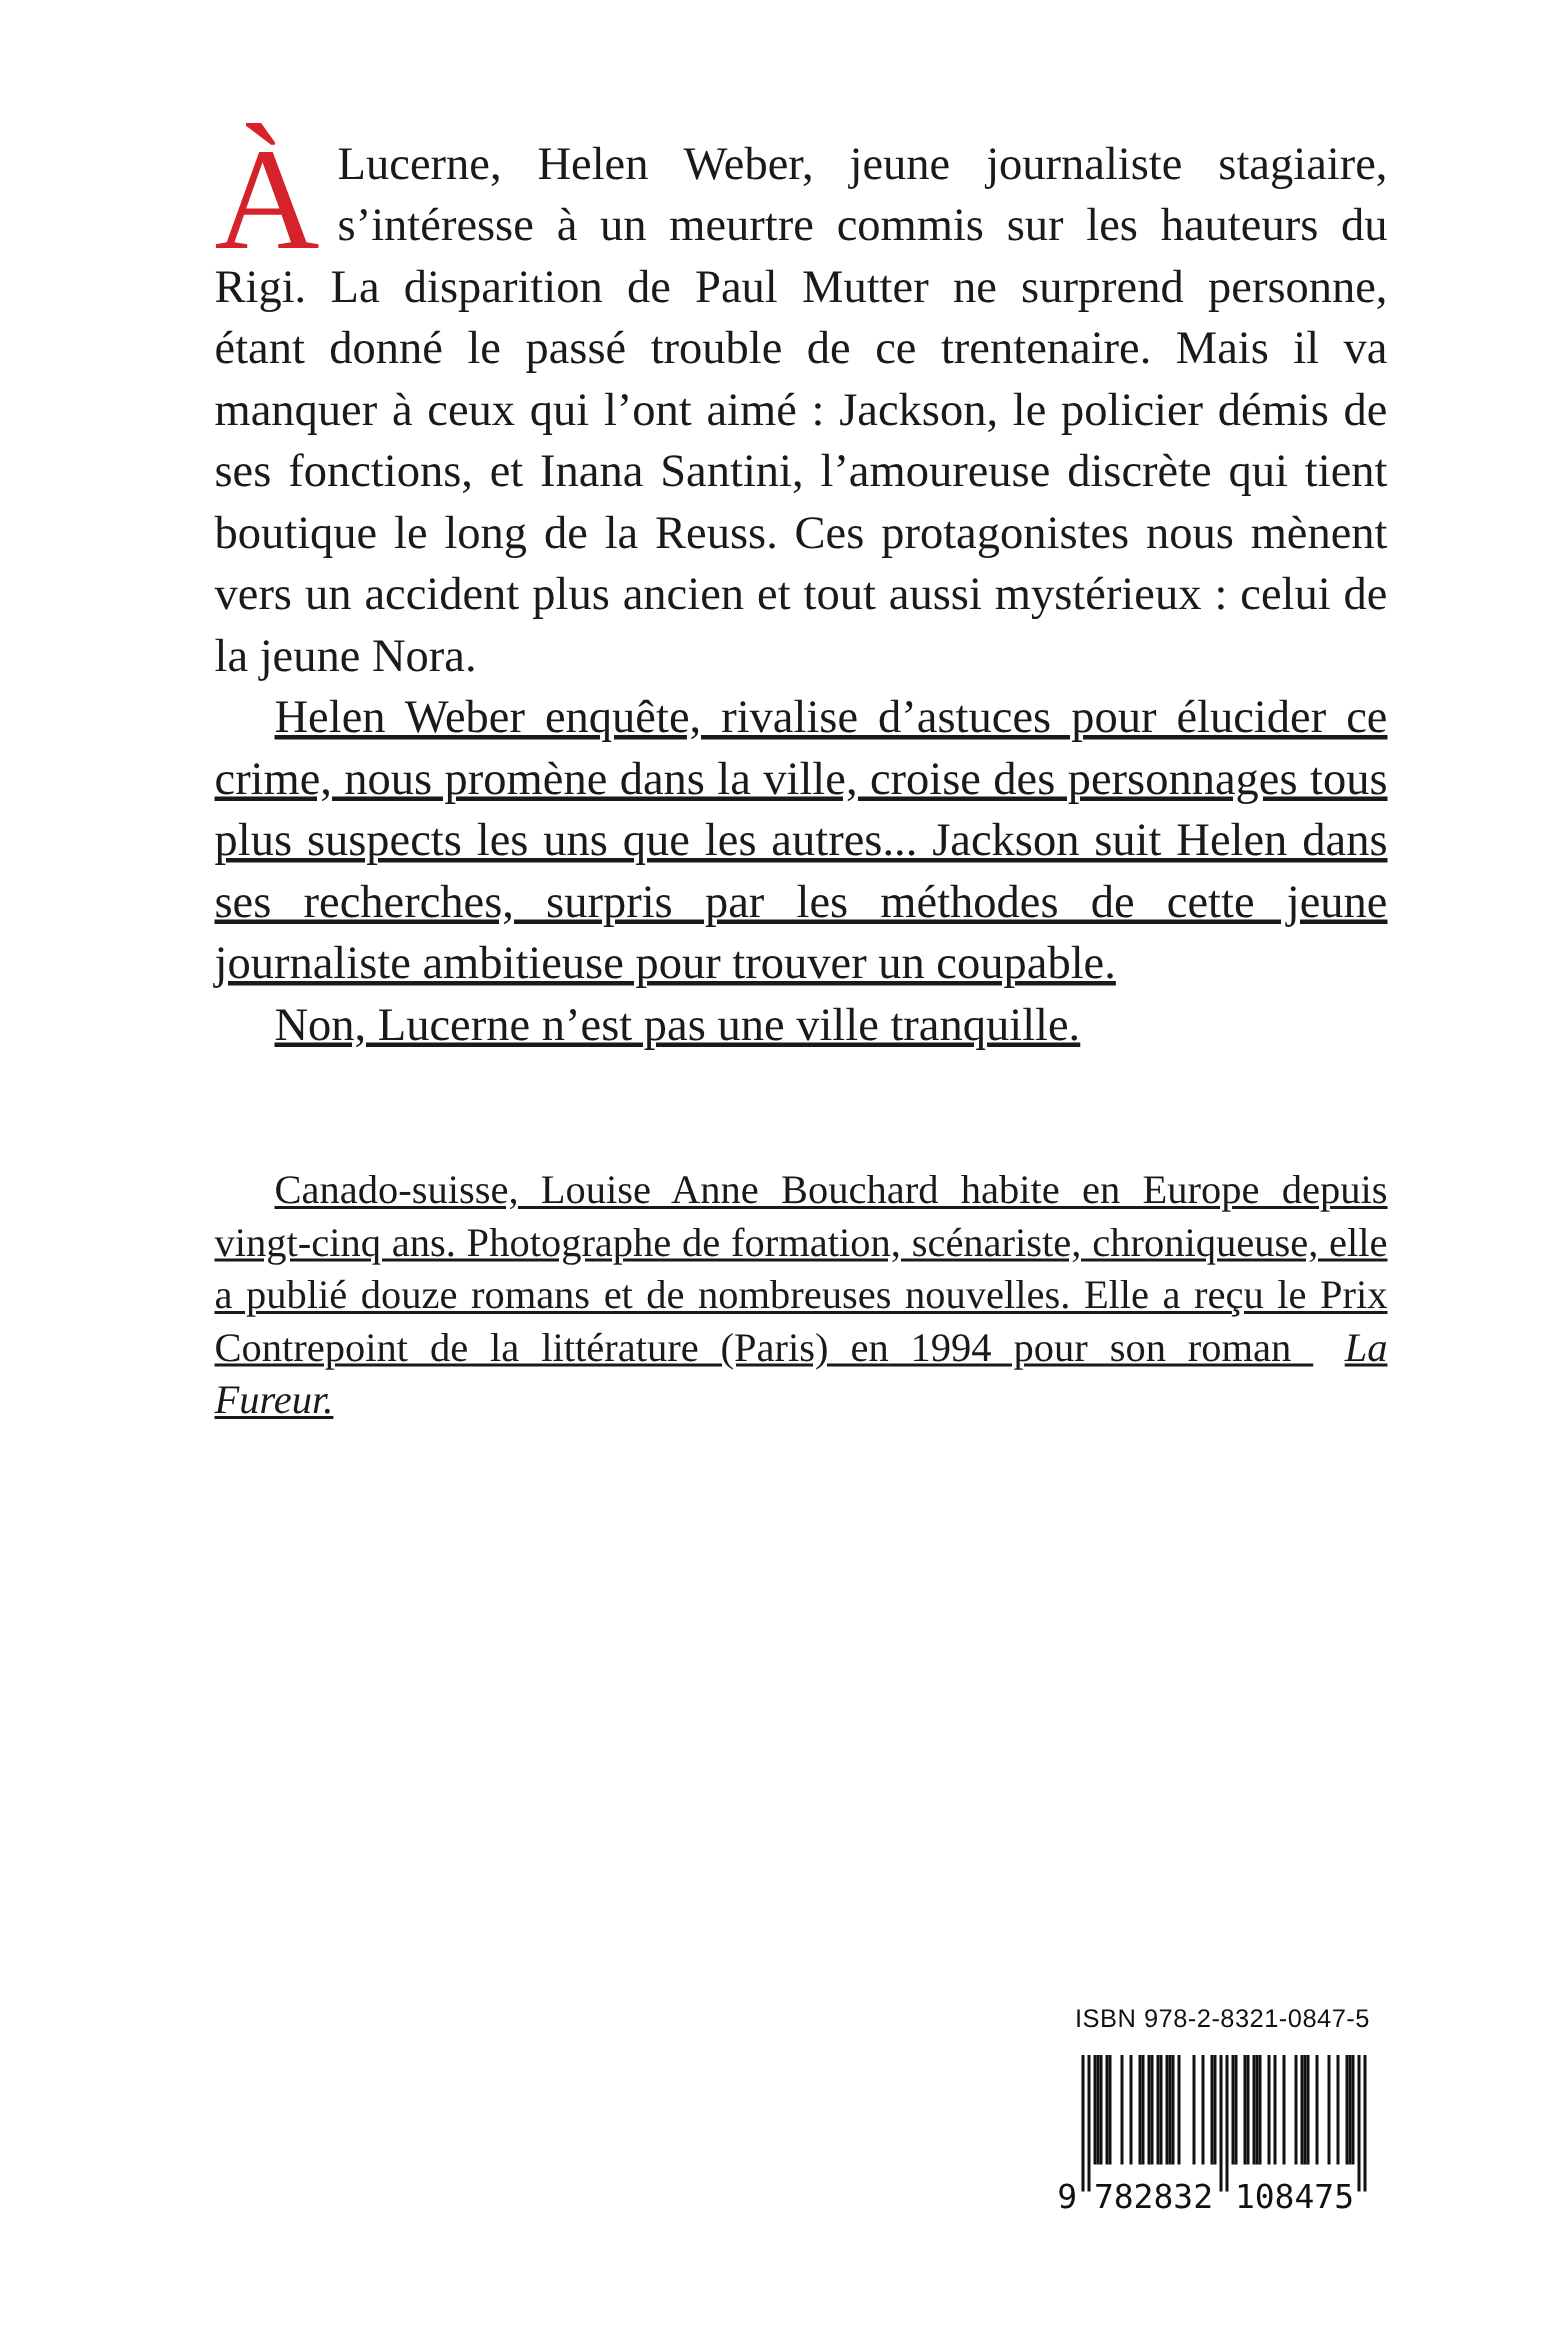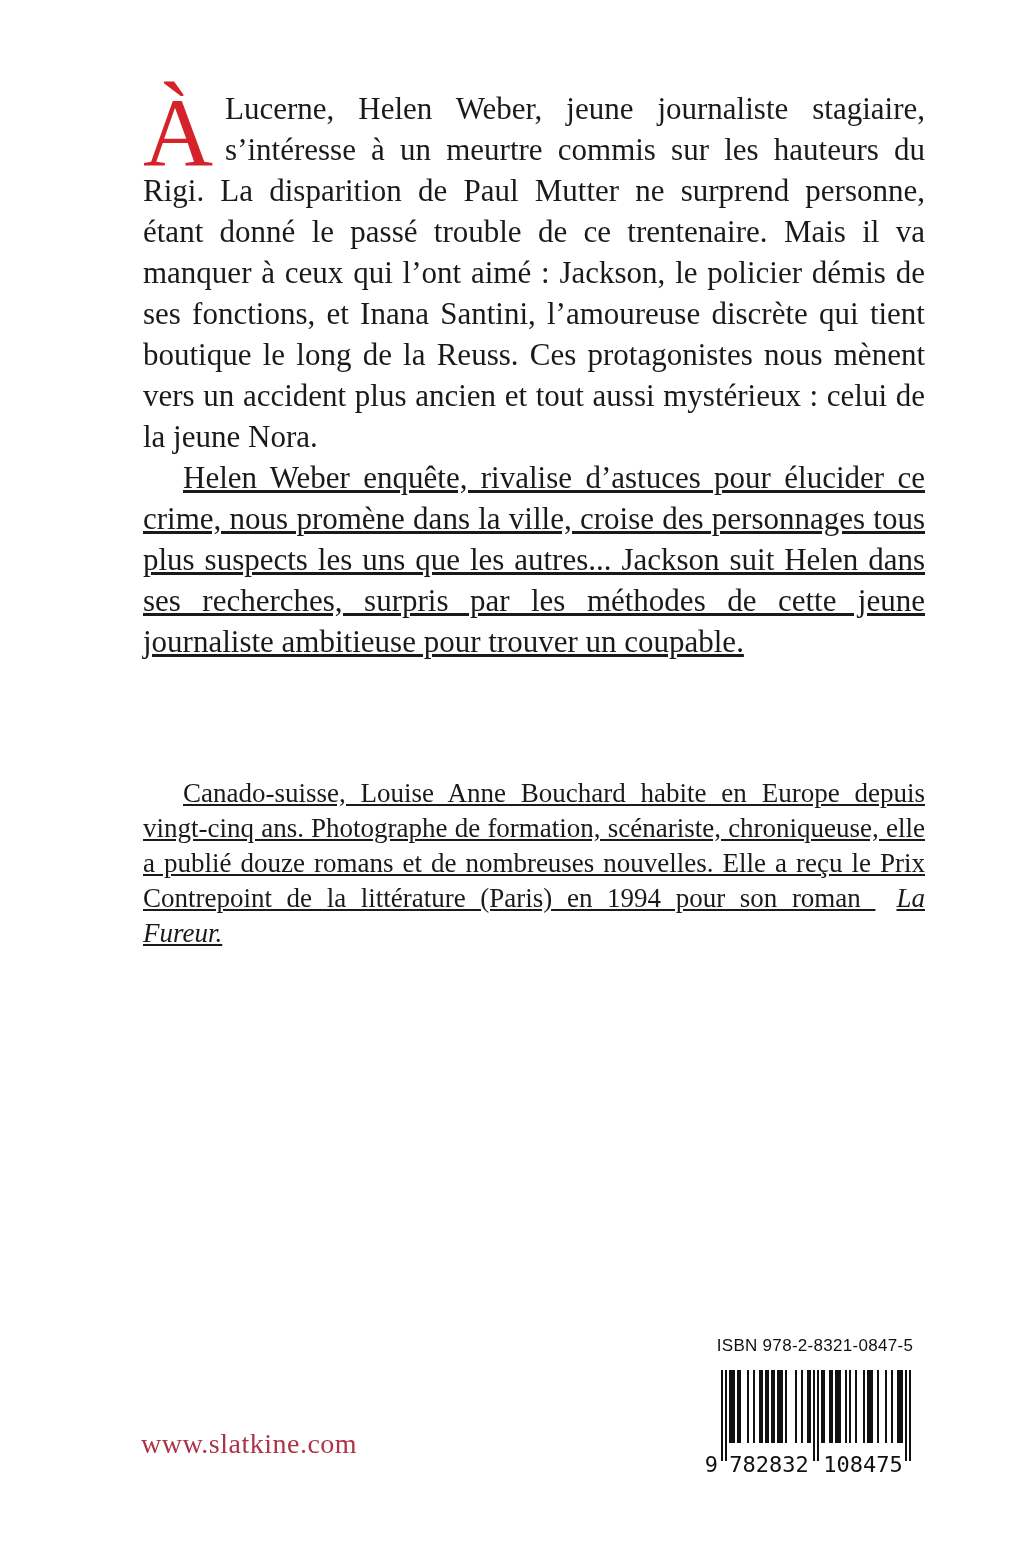--- a/index.html
+++ b/index.html
@@ -82,27 +82,27 @@
   }
 </style>
 </head>
 <body>
 
 <div class="page">
 
   <section class="synopsis">
     <p class="para"><span class="dropcap">À</span><span>Lucerne, Helen Weber, jeune journaliste stagiaire, s’intéresse à un meurtre commis sur les hauteurs du Rigi. La disparition de Paul Mutter ne surprend personne, étant donné le passé trouble de ce trentenaire. Mais il va manquer à ceux qui l’ont aimé : Jackson, le policier démis de ses fonctions, et Inana Santini, l’amoureuse discrète qui tient boutique le long de la Reuss. Ces protagonistes nous mènent vers un accident plus ancien et tout aussi mystérieux : celui de la jeune Nora.</span></p>
     <p class="para indent">Helen Weber enquête, rivalise d’astuces pour élucider ce crime, nous promène dans la ville, croise des personnages tous plus suspects les uns que les autres... Jackson suit Helen dans ses recherches, surpris par les méthodes de cette jeune journaliste ambitieuse pour trouver un coupable.</p>
+    <p class="para indent">Non, Lucerne n’est pas une ville tranquille.</p>
   </section>
 
   <section class="bio">
     <p class="indent"><span>Canado-suisse, Louise Anne Bouchard habite en Europe depuis vingt-cinq ans. Photographe de formation, scénariste, chroniqueuse, elle a publié douze romans et de nombreuses nouvelles. Elle a reçu le Prix Contrepoint de la littérature (Paris) en 1994 pour son roman </span><em>La Fureur.</em></p>
   </section>
 
-  <div class="website">www.slatkine.com</div>
 
   <div class="barcode-block">
     <div class="isbn-label">ISBN 978-2-8321-0847-5</div>
     <svg id="ean-svg" width="214" height="106" viewBox="0 0 214 106">
         <rect x="18" y="0" width="2" height="91" fill="#111111"></rect>
         <rect x="22" y="0" width="2" height="91" fill="#111111"></rect>
         <rect x="26" y="0" width="2" height="73" fill="#111111"></rect>
         <rect x="28" y="0" width="2" height="73" fill="#111111"></rect>
         <rect x="30" y="0" width="2" height="73" fill="#111111"></rect>
         <rect x="34" y="0" width="2" height="73" fill="#111111"></rect>

